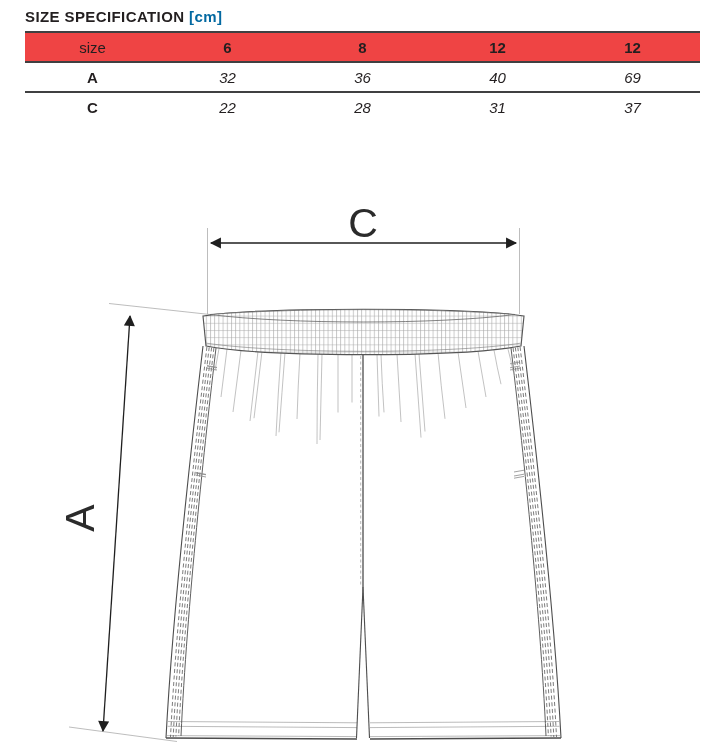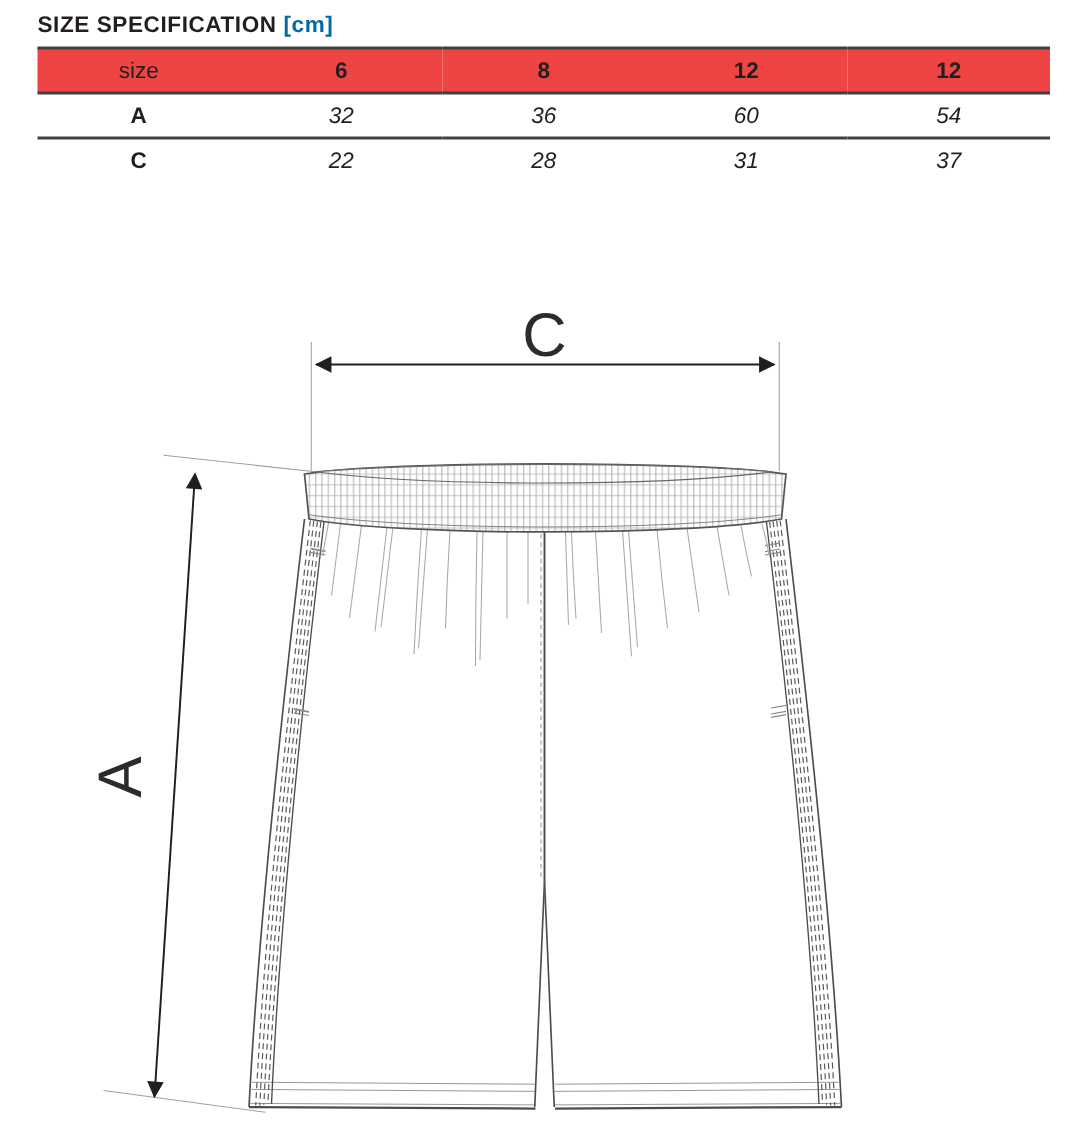--- a/index.html
+++ b/index.html
@@ -52,22 +52,22 @@
           <th>8</th>
           <th>12</th>
           <th>12</th>
         </tr>
       </thead>
       <tbody>
         <tr class="row-a">
           <th>A</th>
           <td>32</td>
           <td>36</td>
-          <td>60</td>
-          <td>54</td>
+          <td>40</td>
+          <td>69</td>
         </tr>
         <tr class="row-c">
           <th>C</th>
           <td>22</td>
           <td>28</td>
           <td>31</td>
           <td>37</td>
         </tr>
       </tbody>
     </table>

